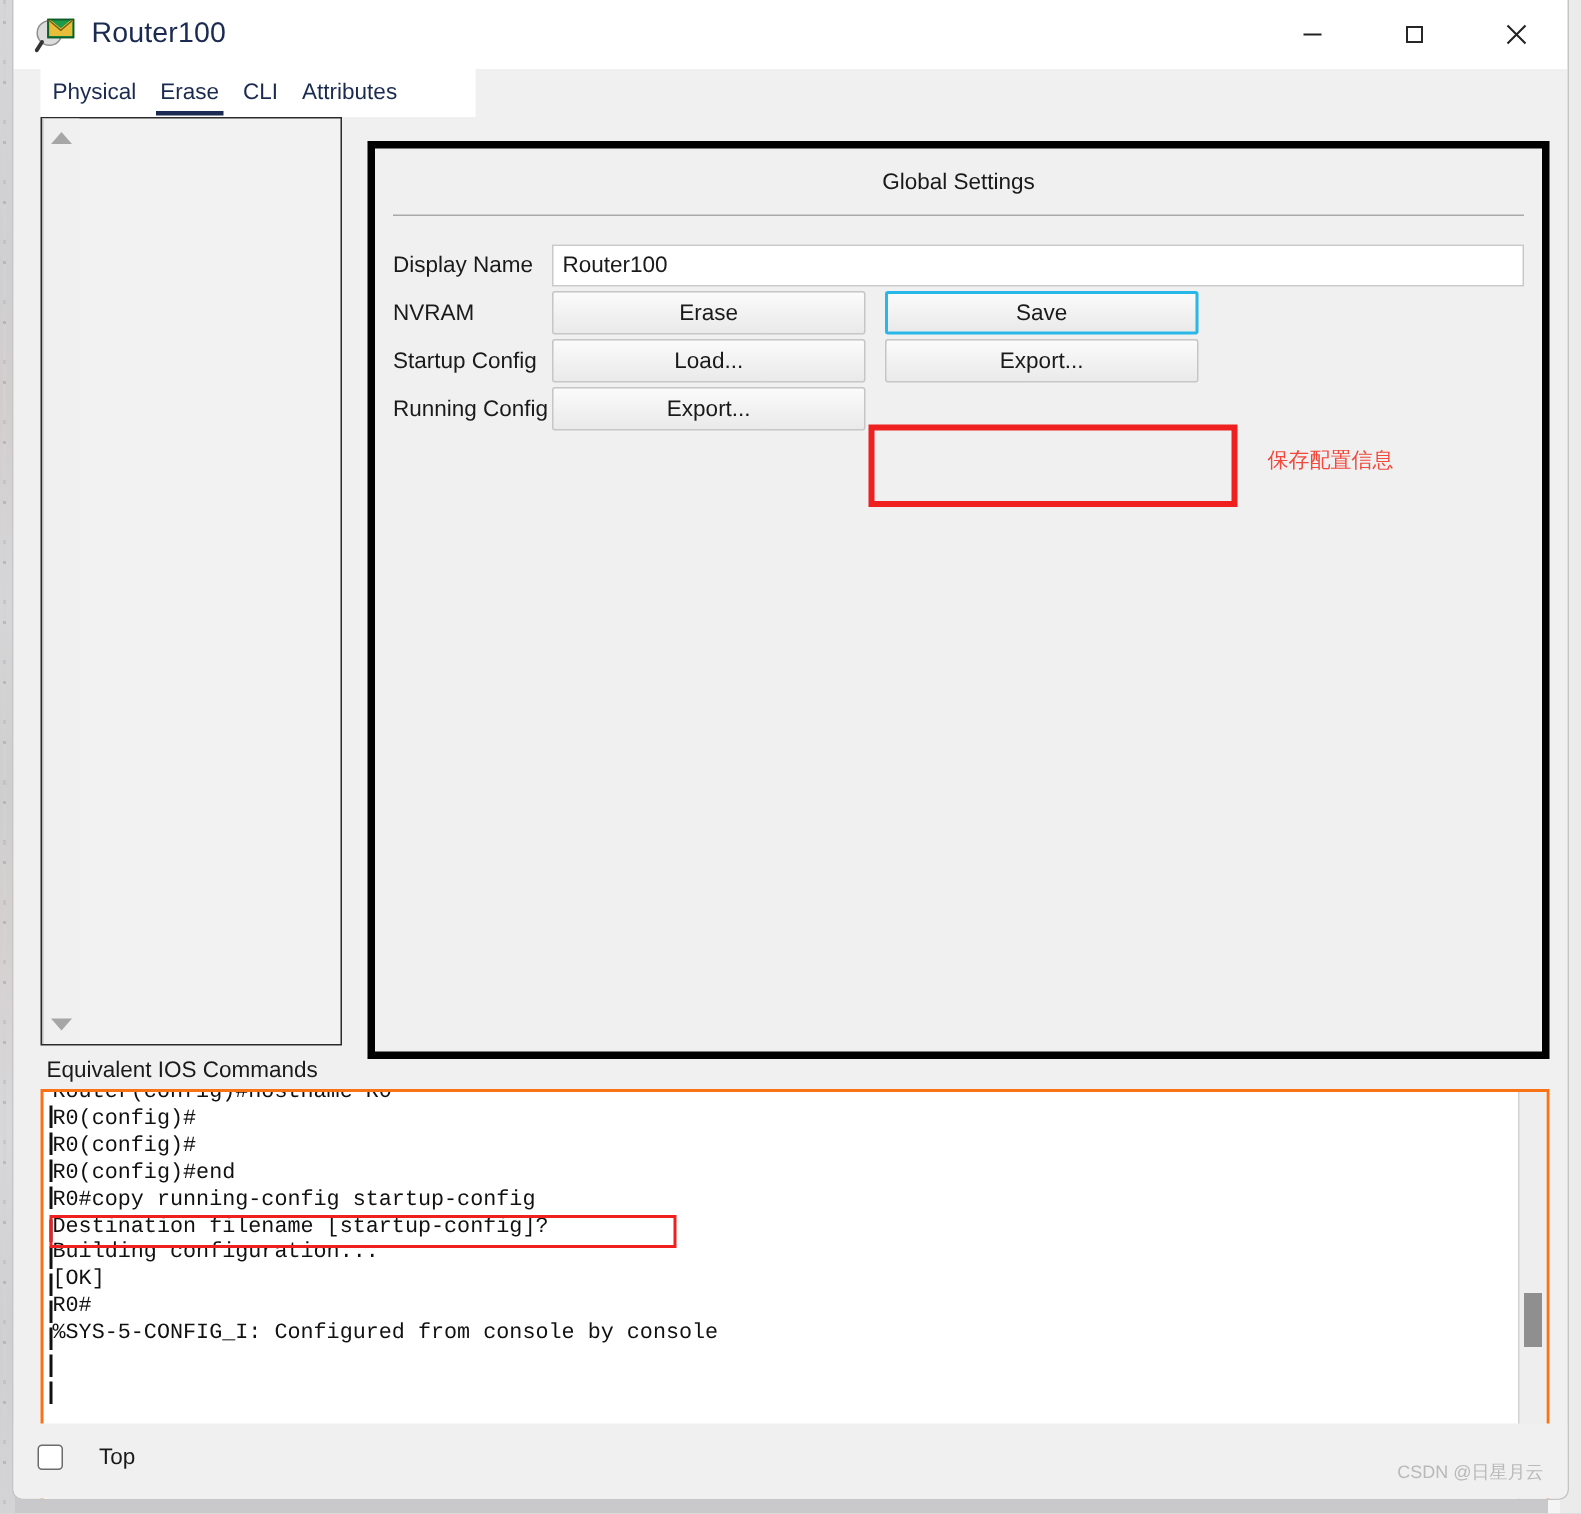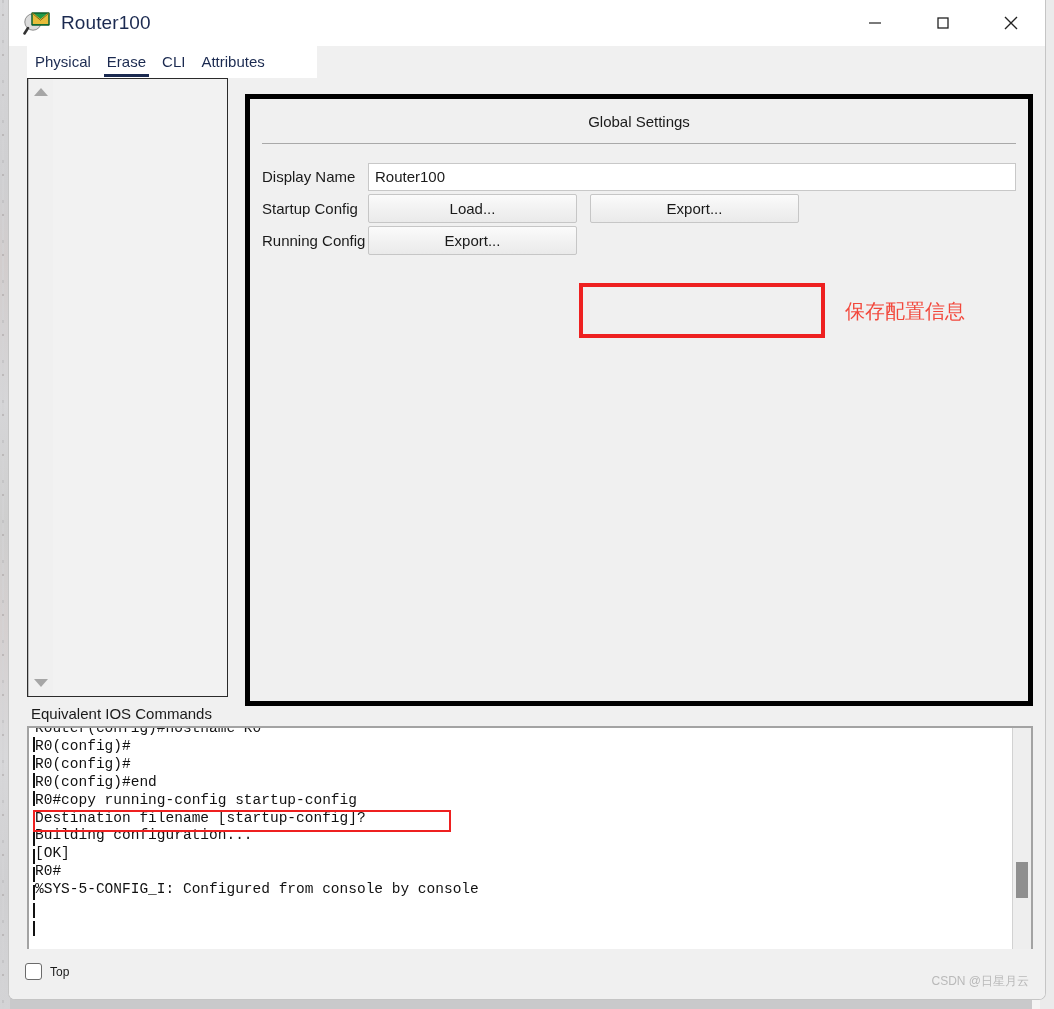--- a/index.html
+++ b/index.html
@@ -269,41 +269,41 @@
     width: 246px;
     height: 55px;
     border: 4px solid #ee2020;
     box-sizing: border-box;
     pointer-events: none;
   }
   .anno-text {
     position: absolute;
     left: 836px;
     top: 220px;
-    font-size: 20px;
+    font-size: 14px;
     color: #f2483c;
     white-space: nowrap;
   }
 
   
   .ios-label {
     position: absolute;
     left: 22px;
     top: 627px;
     font-size: 15px;
     color: #1a1a1a;
     white-space: nowrap;
   }
   .ios-box {
     position: absolute;
     left: 18px;
     top: 648px;
     width: 1006px;
     height: 279px;
-    border: 2px solid #a3a3a3;
+    border: 2px solid #f97316;
     background: #ffffff;
     box-sizing: border-box;
     overflow: hidden;
   }
   .ios-inner {
     position: absolute;
     left: 0; top: 0; right: 18px; bottom: 0;
     overflow: hidden;
   }
   .ios-pre {
@@ -367,22 +367,22 @@
     align-items: center;
   }
   .chkbox {
     width: 17px; height: 17px;
     border: 1px solid #6b6b6b;
     border-radius: 3px;
     background: #fff;
     box-sizing: border-box;
   }
   .chk-label {
-    margin-left: 8px;
-    font-size: 12px;
+    margin-left: 24px;
+    font-size: 15px;
     color: #1a1a1a;
   }
   .watermark {
     position: absolute;
     right: 16px;
     bottom: 9px;
     font-size: 12px;
     color: #b9b9b9;
     white-space: nowrap;
   }
@@ -466,20 +466,26 @@
       <div class="panel-rule"></div>
 
       <div class="form">
 
         <div class="frow">
           <div class="flabel">Display Name</div>
           <input class="ftext" type="text" value="Router100" style="">
         </div>
 
 
+        <div class="frow">
+          <div class="flabel">NVRAM</div>
+          <button class="btn">Erase</button>
+          <div class="btn-gap"></div>
+          <button class="btn focusring">Save</button>
+        </div>
 
         <div class="frow">
           <div class="flabel">Startup Config</div>
           <button class="btn">Load...</button>
           <div class="btn-gap"></div>
           <button class="btn">Export...</button>
         </div>
 
         <div class="frow">
           <div class="flabel">Running Config</div>

